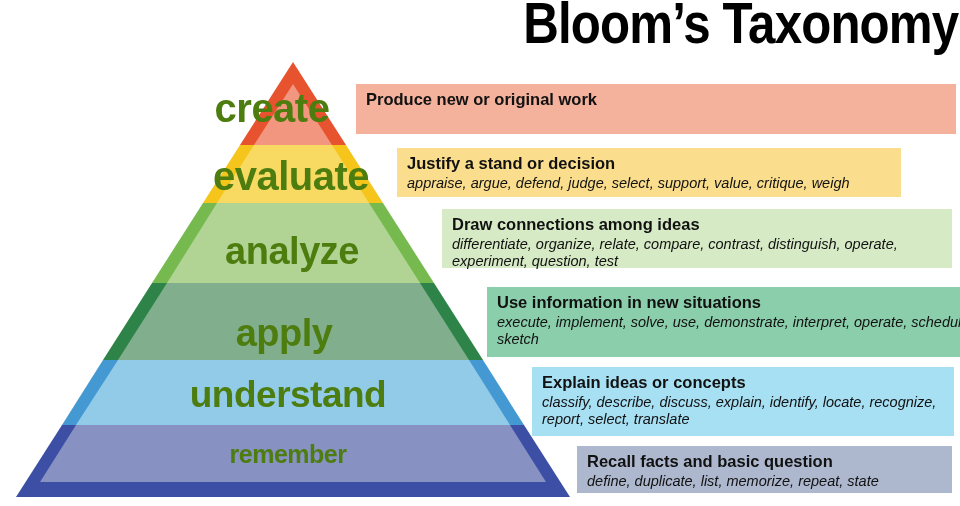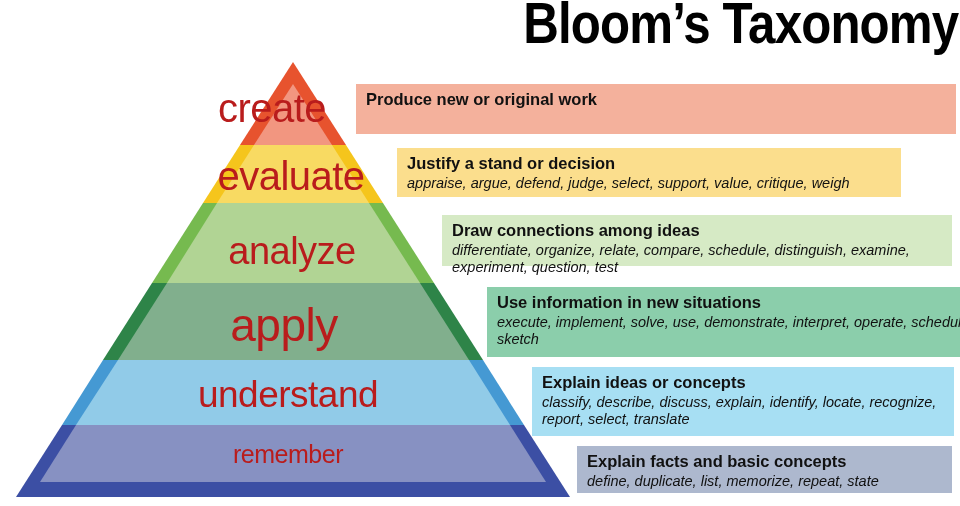--- a/index.html
+++ b/index.html
@@ -9,36 +9,36 @@
   }
   .title{
     position:absolute;top:-6px;right:2px;margin:0;
     font-size:56px;font-weight:bold;color:#000;letter-spacing:-1px;
     transform:scale(0.88,1.02);transform-origin:100% 0;line-height:1.05;
     white-space:nowrap;
   }
   .pyramid-svg{position:absolute;left:0;top:0;}
   .plabel{
     position:absolute;transform:translateX(-50%);
-    font-weight:normal;color:#b91c1c;white-space:nowrap;line-height:1;
+    font-weight:bold;color:#4d7c0f;white-space:nowrap;line-height:1;
     letter-spacing:-0.5px;
   }
   .plabel.l0{left:272px;top:88px;font-size:40px;}
   .plabel.l1{left:291px;top:156px;font-size:40px;text-align:right;}
   .plabel.l2{left:292px;top:232px;font-size:38px;}
-  .plabel.l3{left:284px;top:302px;font-size:46px;}
+  .plabel.l3{left:284px;top:314px;font-size:38px;}
   .plabel.l4{left:288px;top:376px;font-size:37px;}
   .plabel.l5{left:288px;top:442px;font-size:25px;}
   .box{
     position:absolute;box-sizing:border-box;padding:5px 10px 4px 10px;
     color:#111;
   }
   .box.b0{left:356px;top:84px;width:600px;height:50px;}
   .box.b1{left:397px;top:148px;width:504px;height:49px;}
-  .box.b2{left:442px;top:215px;width:510px;height:51px;}
+  .box.b2{left:442px;top:209px;width:510px;height:59px;}
   .box.b3{left:487px;top:287px;width:504px;height:70px;}
   .box.b4{left:532px;top:367px;width:422px;height:69px;}
   .box.b5{left:577px;top:446px;width:375px;height:47px;}
   .box-heading{font-size:16.5px;font-weight:bold;line-height:1.25;}
   .box-verbs{font-size:14.5px;font-style:italic;line-height:1.18;margin-top:1px;}
 </style>
 </head>
 <body>
 
 <div class="canvas">
@@ -71,28 +71,28 @@
 
   <div class="box b0" style="background-color: rgb(244, 177, 156);">
     <div class="box-heading">Produce new or original work</div>
   </div>
   <div class="box b1" style="background-color: rgb(251, 222, 141);">
     <div class="box-heading">Justify a stand or decision</div>
     <div class="box-verbs">appraise, argue, defend, judge, select, support, value, critique, weigh</div>
   </div>
   <div class="box b2" style="background-color: rgb(214, 234, 197);">
     <div class="box-heading">Draw connections among ideas</div>
-    <div class="box-verbs">differentiate, organize, relate, compare, schedule, distinguish, examine, experiment, question, test</div>
+    <div class="box-verbs">differentiate, organize, relate, compare, contrast, distinguish, operate, experiment, question, test</div>
   </div>
   <div class="box b3" style="background-color: rgb(139, 206, 171);">
     <div class="box-heading">Use information in new situations</div>
     <div class="box-verbs">execute, implement, solve, use, demonstrate, interpret, operate, schedule, sketch</div>
   </div>
   <div class="box b4" style="background-color: rgb(167, 223, 243);">
     <div class="box-heading">Explain ideas or concepts</div>
     <div class="box-verbs">classify, describe, discuss, explain, identify, locate, recognize, report, select, translate</div>
   </div>
   <div class="box b5" style="background-color: rgb(173, 184, 206);">
-    <div class="box-heading">Explain facts and basic concepts</div>
+    <div class="box-heading">Recall facts and basic question</div>
     <div class="box-verbs">define, duplicate, list, memorize, repeat, state</div>
   </div>
 
 </div>
 
 </body></html>

